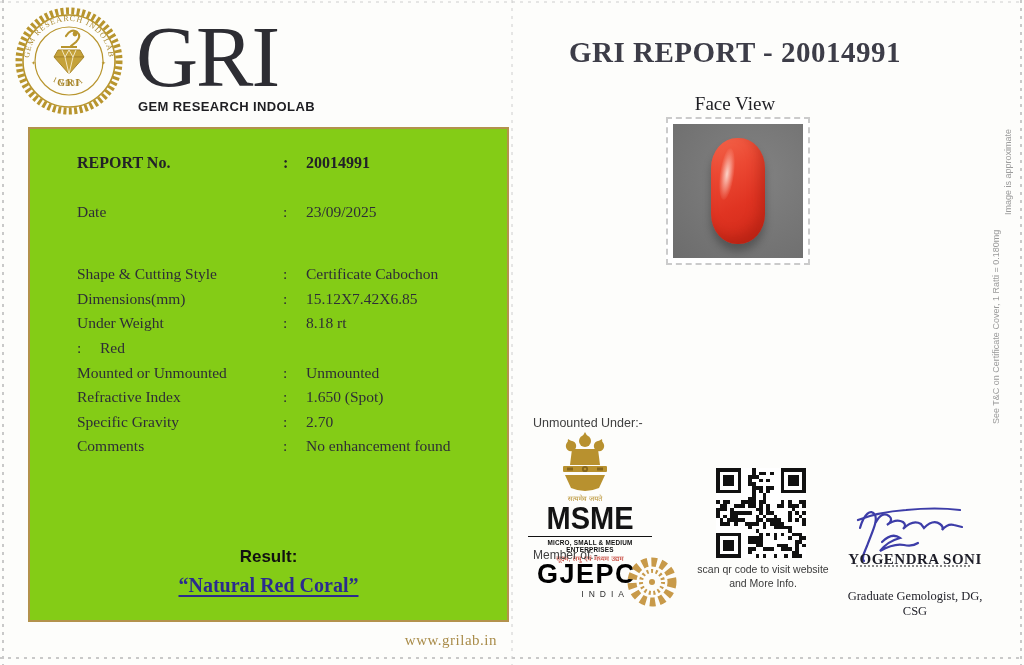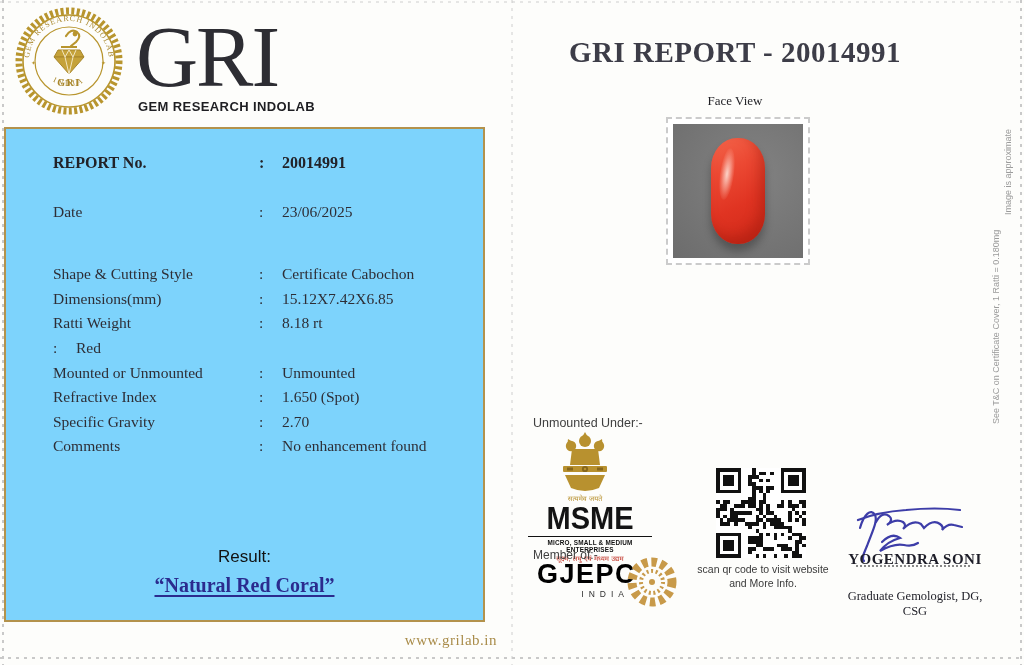--- a/index.html
+++ b/index.html
@@ -13,42 +13,42 @@
     background-image:repeating-linear-gradient(to right,#c9c9c9 0 3px,transparent 3px 8px);}
   .perf-faint{opacity:.45;}
 
   
   .seal-svg{position:absolute;left:14px;top:6px;}
   .brand-big{position:absolute;left:136px;top:14px;font-family:"Liberation Serif",serif;
     font-size:86px;line-height:1;color:#2d2d33;letter-spacing:-2px;}
   .brand-sub{position:absolute;left:138px;top:99px;font-family:"Liberation Sans",sans-serif;
     font-weight:700;font-size:13px;letter-spacing:.4px;color:#1e1e22;}
 
-  .info-box{position:absolute;left:4px;top:127px;width:481px;height:495px;
-    border:2px solid #b3924c;box-sizing:border-box;background:#7dd3fc;}
+  .info-box{position:absolute;left:28px;top:127px;width:481px;height:495px;
+    border:2px solid #b3924c;box-sizing:border-box;background:#84cc16;}
   .fields{padding:22px 0 0 47px;}
   .frow{display:flex;font-size:15.5px;line-height:24.6px;color:#2e2e36;}
   .frow.r0{font-weight:700;font-size:16px;margin-bottom:24px;color:#222228;}
   .frow.r1{margin-bottom:38px;}
   .flabel{width:206px;}
   .fcolon{width:23px;}
   .fvalue{flex:1;}
 
   .result-wrap{margin-top:88px;text-align:center;width:100%;}
-  .result-label{font-family:"Liberation Sans",sans-serif;font-weight:400;font-size:17px;color:#111;}
+  .result-label{font-family:"Liberation Sans",sans-serif;font-weight:700;font-size:17px;color:#111;}
   .result-value{margin-top:7px;font-family:"Liberation Serif",serif;font-weight:700;font-size:20px;
     color:#2b2b8e;text-decoration:underline;text-underline-offset:3px;}
   .website{position:absolute;left:16px;top:632px;width:481px;text-align:right;
     font-size:15px;color:#a98c4a;letter-spacing:.5px;}
 
   
   .report-title{position:absolute;left:512px;top:36px;width:446px;text-align:center;
     font-family:"Liberation Serif",serif;font-weight:700;font-size:29px;color:#3d3d48;letter-spacing:.5px;}
   .face-view{position:absolute;left:512px;top:93px;width:446px;text-align:center;
-    font-size:13px;color:#1f1f24;}
+    font-size:19px;color:#1f1f24;}
   .gem-photo{position:absolute;left:666px;top:117px;width:144px;height:148px;box-sizing:border-box;
     background:#fff;border:2px dashed #cbcbcb;padding:5px;}
   .gem-bg{width:100%;height:100%;background:radial-gradient(circle at 62% 38%,#828282 0%,#767676 55%,#6c6c6c 100%);
     display:flex;align-items:center;justify-content:center;}
   .coral{width:54px;height:106px;border-radius:26px/30px;position:relative;
     background:linear-gradient(155deg,#f3644a 0%,#ec4933 30%,#e03422 62%,#cf2818 100%);
     box-shadow:0 7px 9px rgba(0,0,0,.28), inset -6px -8px 12px rgba(140,20,10,.35);}
   .coral::after{content:"";position:absolute;left:9px;top:10px;width:14px;height:52px;border-radius:50%;
     background:radial-gradient(ellipse at center,rgba(255,235,225,.85) 0%,rgba(255,200,185,.25) 55%,transparent 75%);
     transform:rotate(8deg);}
@@ -133,34 +133,34 @@
     <div class="info-box">
       <div class="fields">
         <div class="frow r0">
           <span class="flabel">REPORT No.</span>
           <span class="fcolon">:</span>
           <span class="fvalue">20014991</span>
         </div>
         <div class="frow r1">
           <span class="flabel">Date</span>
           <span class="fcolon">:</span>
-          <span class="fvalue">23/06/2025</span>
+          <span class="fvalue">23/09/2025</span>
         </div>
         <div class="frow">
           <span class="flabel">Shape &amp; Cutting Style</span>
           <span class="fcolon">:</span>
           <span class="fvalue">Certificate Cabochon</span>
         </div>
         <div class="frow">
           <span class="flabel">Dimensions(mm)</span>
           <span class="fcolon">:</span>
           <span class="fvalue">15.12X7.42X6.85</span>
         </div>
         <div class="frow">
-          <span class="flabel">Ratti Weight</span>
+          <span class="flabel">Under Weight</span>
           <span class="fcolon">:</span>
           <span class="fvalue">8.18 rt</span>
         </div>
         <div class="frow">
           <span class="fcolon">:</span>
           <span class="fvalue">Red</span>
         </div>
         <div class="frow">
           <span class="flabel">Mounted or Unmounted</span>
           <span class="fcolon">:</span>

